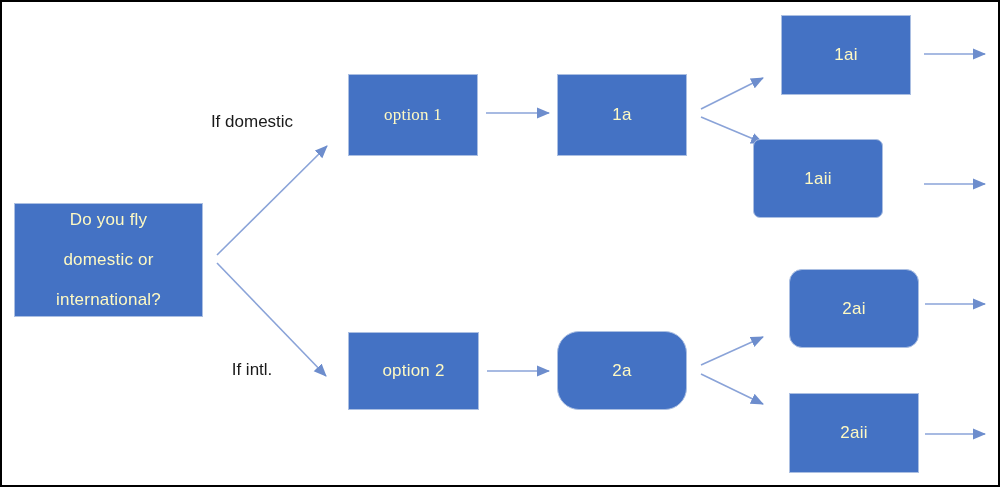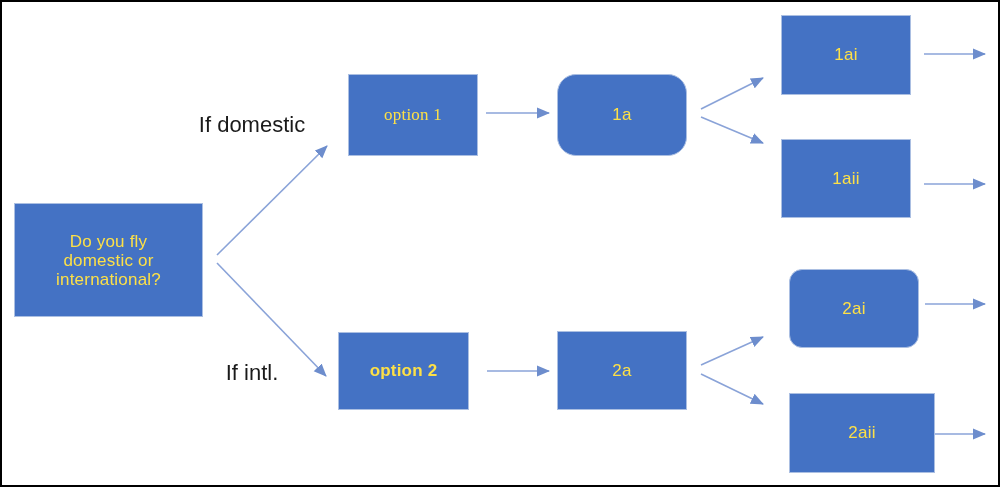--- a/index.html
+++ b/index.html
@@ -23,36 +23,36 @@
     top: 0;
     width: 996px;
     height: 483px;
     pointer-events: none;
   }
   .node {
     position: absolute;
     box-sizing: border-box;
     background: #4472c4;
     border: 1px solid #abbfe2;
-    color: #fde047;
+    color: #fef9c3;
     display: flex;
     align-items: center;
     justify-content: center;
     text-align: center;
     font-size: 17px;
     letter-spacing: 0.2px;
   }
   .node.root {
     white-space: pre-line;
-    line-height: 19px;
+    line-height: 40px;
   }
   .edge-label {
     position: absolute;
     color: #1a1a1a;
-    font-size: 22px;
+    font-size: 17px;
     text-align: center;
   }
 </style>
 </head>
 <body>
 
 <div class="stage">
 
   <svg class="edges-layer" width="996" height="483" viewBox="0 0 996 483">
     <defs>
@@ -75,31 +75,31 @@
       <line x1="923" y1="432" x2="983" y2="432" marker-end="url(#ah)"></line>
     </g>
   </svg>
 
   <div class="node root" style="left:12px;  top:201px; width:189px; height:114px;">Do you fly
 domestic or
 international?</div>
 
   <div class="node" style="left:346px; top:72px;  width:130px; height:82px;font-family:Liberation Serif, serif;">option 1</div>
 
-  <div class="node" style="left:555px; top:72px;  width:130px; height:82px;border-radius:19px;">1a</div>
+  <div class="node" style="left:555px; top:72px;  width:130px; height:82px;">1a</div>
 
   <div class="node" style="left:779px; top:13px;  width:130px; height:80px;">1ai</div>
 
-  <div class="node" style="left:779px; top:137px; width:130px; height:79px;">1aii</div>
+  <div class="node" style="left:751px; top:137px; width:130px; height:79px;border-radius:7px;">1aii</div>
 
-  <div class="node" style="left:336px; top:330px; width:131px; height:78px;font-weight:bold;">option 2</div>
+  <div class="node" style="left:346px; top:330px; width:131px; height:78px;">option 2</div>
 
-  <div class="node" style="left:555px; top:329px; width:130px; height:79px;">2a</div>
+  <div class="node" style="left:555px; top:329px; width:130px; height:79px;border-radius:22px;">2a</div>
 
   <div class="node" style="left:787px; top:267px; width:130px; height:79px;border-radius:13px;">2ai</div>
 
-  <div class="node" style="left:787px; top:391px; width:146px; height:80px;">2aii</div>
+  <div class="node" style="left:787px; top:391px; width:130px; height:80px;">2aii</div>
 
   <div class="edge-label" style="left:196px; top:110px; width:108px;">If domestic</div>
 
   <div class="edge-label" style="left:198px; top:340px; width:104px;margin-top:18px;">If intl.</div>
 
 </div>
 
 </body></html>

